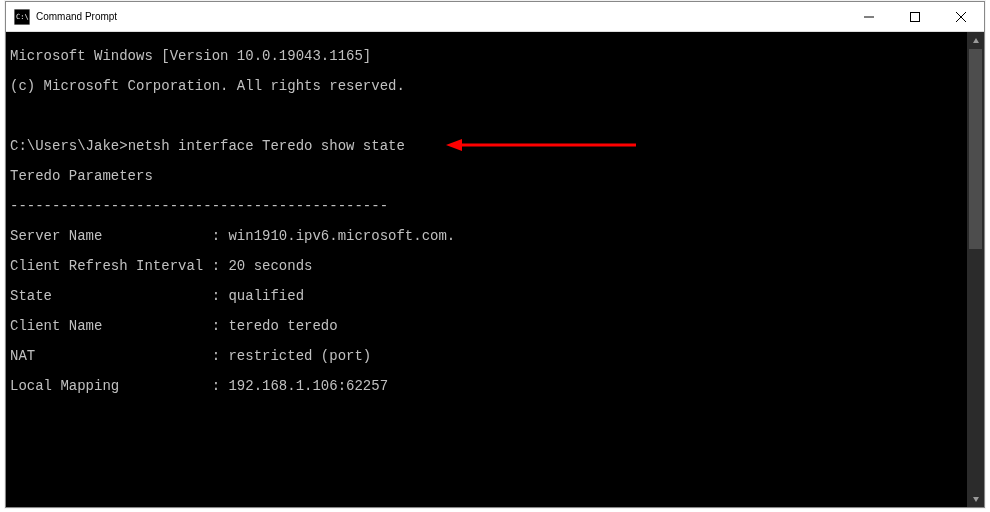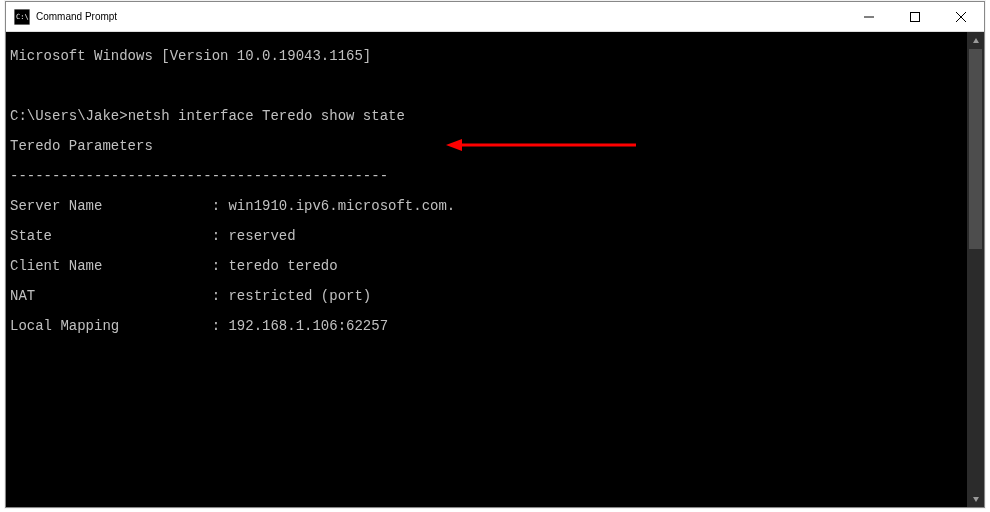--- a/index.html
+++ b/index.html
@@ -135,26 +135,28 @@
             <line x1="0" y1="0" x2="10" y2="10" stroke="#000" stroke-width="1"></line>
             <line x1="10" y1="0" x2="0" y2="10" stroke="#000" stroke-width="1"></line>
           </svg>
       </div>
     </div>
   </div>
 
   <div class="client">
     <div class="term">
 <div class="line"><span>Microsoft Windows [Version 10.0.19043.1165]</span></div>
+<div class="line"><span>(c) Microsoft Corporation. All rights reserved.</span></div>
 <div class="line"><span></span></div>
 <div class="line"><span>C:\Users\Jake&gt;</span><span>netsh interface Teredo show state</span></div>
 <div class="line"><span>Teredo Parameters</span></div>
 <div class="line"><span>---------------------------------------------</span></div>
 <div class="line"><span>Server Name             : </span><span>win1910.ipv6.microsoft.com.</span></div>
-<div class="line"><span>State                   : </span><span>reserved</span></div>
+<div class="line"><span>Client Refresh Interval : </span><span>20 seconds</span></div>
+<div class="line"><span>State                   : </span><span>qualified</span></div>
 <div class="line"><span>Client Name             : </span><span>teredo teredo</span></div>
 <div class="line"><span>NAT                     : </span><span>restricted (port)</span></div>
 <div class="line"><span>Local Mapping           : </span><span>192.168.1.106:62257</span></div>
 
 
 
 
     </div>
 
     <div class="scrollbar">

